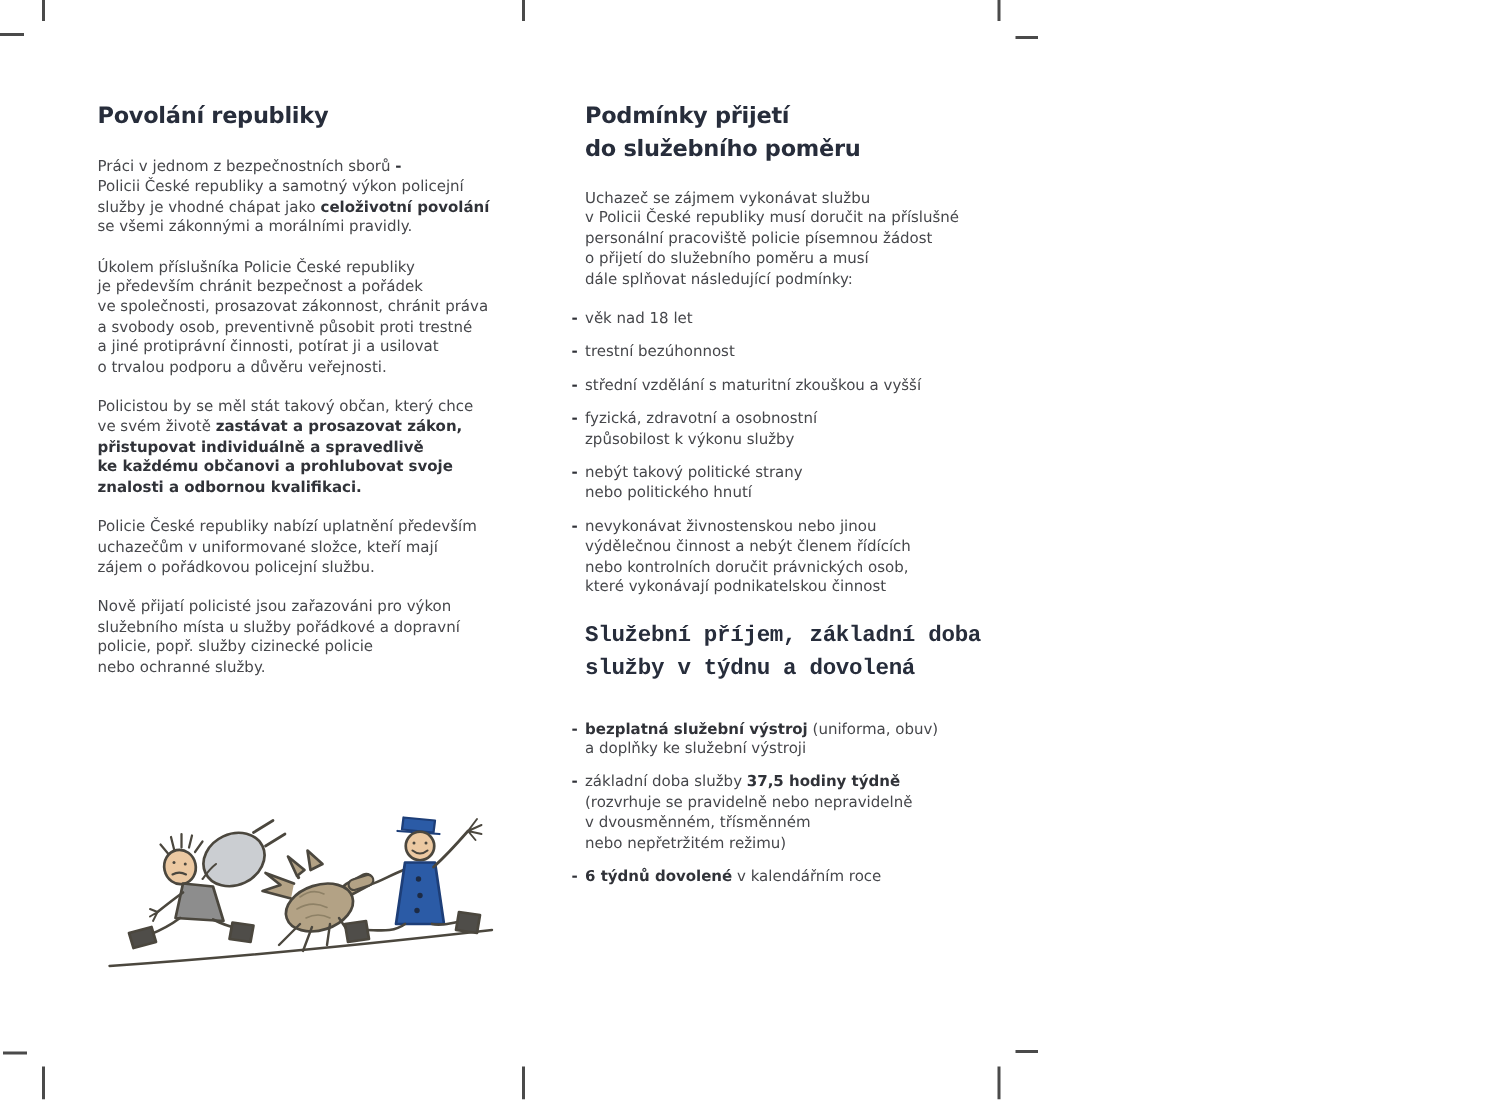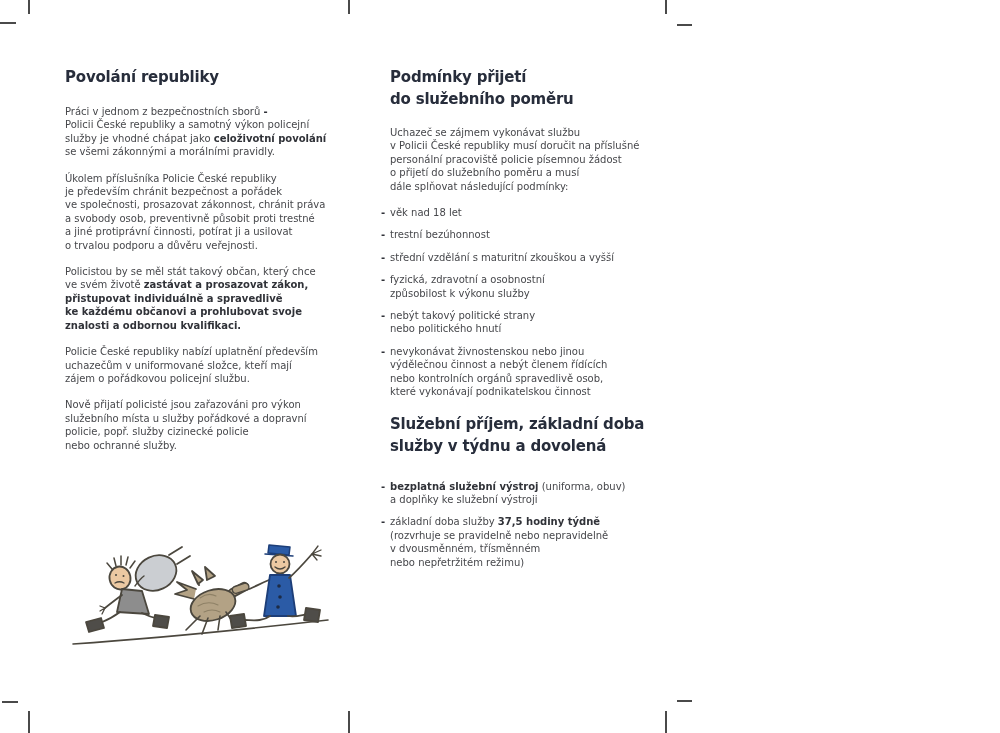--- a/index.html
+++ b/index.html
@@ -22,21 +22,21 @@
     font-size:10px;line-height:13.4px;white-space:pre;margin:0 0 13px 0;
   }
   .para b, .li b{color:#303238;}
   .indented{margin-left:9px;}
   .blist{margin:0;}
   .li{
     font-size:10px;line-height:13.4px;white-space:pre;
     padding-left:9px;text-indent:-9px;margin:0 0 9px 0;
   }
   .dash{display:inline-block;width:9px;text-indent:0;font-weight:bold;color:#303238;}
-  .section2-title{margin-top:14px;margin-bottom:23px;}
+  .section2-title{margin-top:14px;margin-bottom:23px;font-family:Liberation Mono, monospace;}
   .section1-title{margin-bottom:16px;}
   #illustration{position:absolute;left:72px;top:538px;width:258px;height:124px;}
 </style>
 </head>
 <body>
 
 <div class="mark v" style="left:28px;top:0;height:14px;"></div>
 <div class="mark v" style="left:348px;top:0;height:14px;"></div>
 <div class="mark v" style="left:665px;top:0;height:14px;"></div>
 <div class="mark v" style="left:28px;top:711px;height:22px;"></div>
@@ -170,28 +170,29 @@
   <div class="blist">
     <div class="li"><span class="dash">-</span><span><span>věk nad 18 let</span></span></div>
     <div class="li"><span class="dash">-</span><span><span>trestní bezúhonnost</span></span></div>
     <div class="li"><span class="dash">-</span><span><span>střední vzdělání s maturitní zkouškou a vyšší</span></span></div>
     <div class="li"><span class="dash">-</span><span><span>fyzická, zdravotní a osobnostní
 způsobilost k výkonu služby</span></span></div>
     <div class="li"><span class="dash">-</span><span><span>nebýt takový politické strany
 nebo politického hnutí</span></span></div>
     <div class="li"><span class="dash">-</span><span><span>nevykonávat živnostenskou nebo jinou
 výdělečnou činnost a nebýt členem řídících
-nebo kontrolních orgánů spravedlivě osob,
+nebo kontrolních doručit právnických osob,
 které vykonávají podnikatelskou činnost</span></span></div>
   </div>
 
   <h1 class="doc-title section2-title indented">Služební příjem, základní doba
 služby v týdnu a dovolená</h1>
 
   <div class="blist">
     <div class="li"><span class="dash">-</span><span><b>bezplatná služební výstroj</b><span> (uniforma, obuv)
 a doplňky ke služební výstroji</span></span></div>
     <div class="li"><span class="dash">-</span><span><span>základní doba služby </span><b>37,5 hodiny týdně</b><span>
 (rozvrhuje se pravidelně nebo nepravidelně
 v dvousměnném, třísměnném
 nebo nepřetržitém režimu)</span></span></div>
+    <div class="li"><span class="dash">-</span><span><b>6 týdnů dovolené</b><span> v kalendářním roce</span></span></div>
   </div>
 </div>
 
 </body></html>

